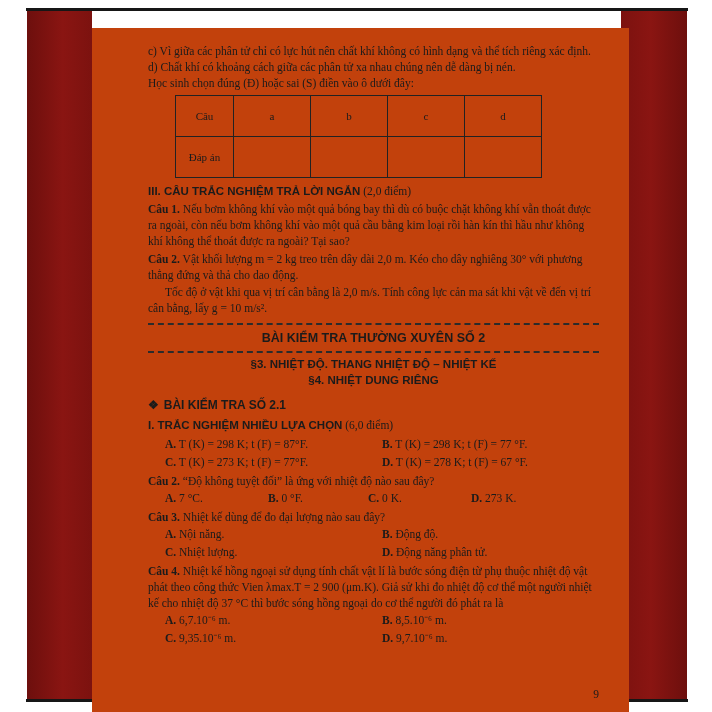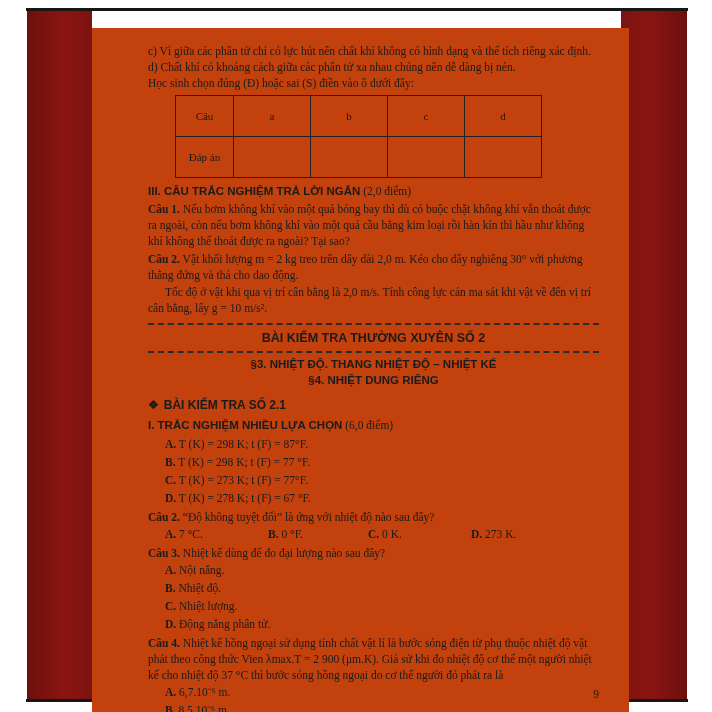--- a/index.html
+++ b/index.html
@@ -33,21 +33,21 @@
 
   .banner { margin-top:7px; }
   .dash { border-top:2px dashed #2b2b2b; height:0; margin:3px 0; }
   .banner-title { text-align:center; font-size:12.5px; padding:2px 0; }
   .lesson { text-align:center; font-size:11.5px; margin-top:0; }
 
   .test-title { margin:9px 0 4px; font-size:12px; }
   .test-title .marker { margin-right:5px; }
 
   .opts { margin-left:17px; line-height:18px; }
-  .row2 { display:flex;flex-direction:column; }
+  .row2 { display:flex; }
   .row2 .opt { flex:0 0 50%; }
   .row4 { display:flex; }
   .row4 .opt:nth-child(1) { flex:0 0 103px; }
   .row4 .opt:nth-child(2) { flex:0 0 100px; }
   .row4 .opt:nth-child(3) { flex:0 0 87px; }
   .row4 .opt:nth-child(4) { flex:1;margin-left:16px; }
 
   .page-number { position:absolute; right:30px; bottom:14px; font-size:11.5px; }
 </style>
 </head>
@@ -125,21 +125,21 @@
           <span class="opt"><b class="lbl">D.</b><span> 273 K.</span></span>
         </div>
       </div>
     </div>
 
     <div>
       <p class="q"><b class="lbl">Câu 3.</b><span> Nhiệt kế dùng để đo đại lượng nào sau đây?</span></p>
       <div class="opts">
         <div class="row2">
           <span class="opt"><b class="lbl">A.</b><span> Nội năng.</span></span>
-          <span class="opt"><b class="lbl">B.</b><span> Nhiệt độ.</span></span>
+          <span class="opt"><b class="lbl">B.</b><span> Động độ.</span></span>
         </div>
         <div class="row2">
           <span class="opt"><b class="lbl">C.</b><span> Nhiệt lượng.</span></span>
           <span class="opt"><b class="lbl">D.</b><span> Động năng phân tử.</span></span>
         </div>
       </div>
     </div>
 
     <div>
       <p class="q"><b class="lbl">Câu 4.</b><span> Nhiệt kế hồng ngoại sử dụng tính chất vật lí là bước sóng điện từ phụ thuộc nhiệt độ vật phát theo công thức Vien λmax.T = 2 900 (μm.K). Giả sử khi đo nhiệt độ cơ thể một người nhiệt kế cho nhiệt độ 37 °C thì bước sóng hồng ngoại do cơ thể người đó phát ra là</span></p>

